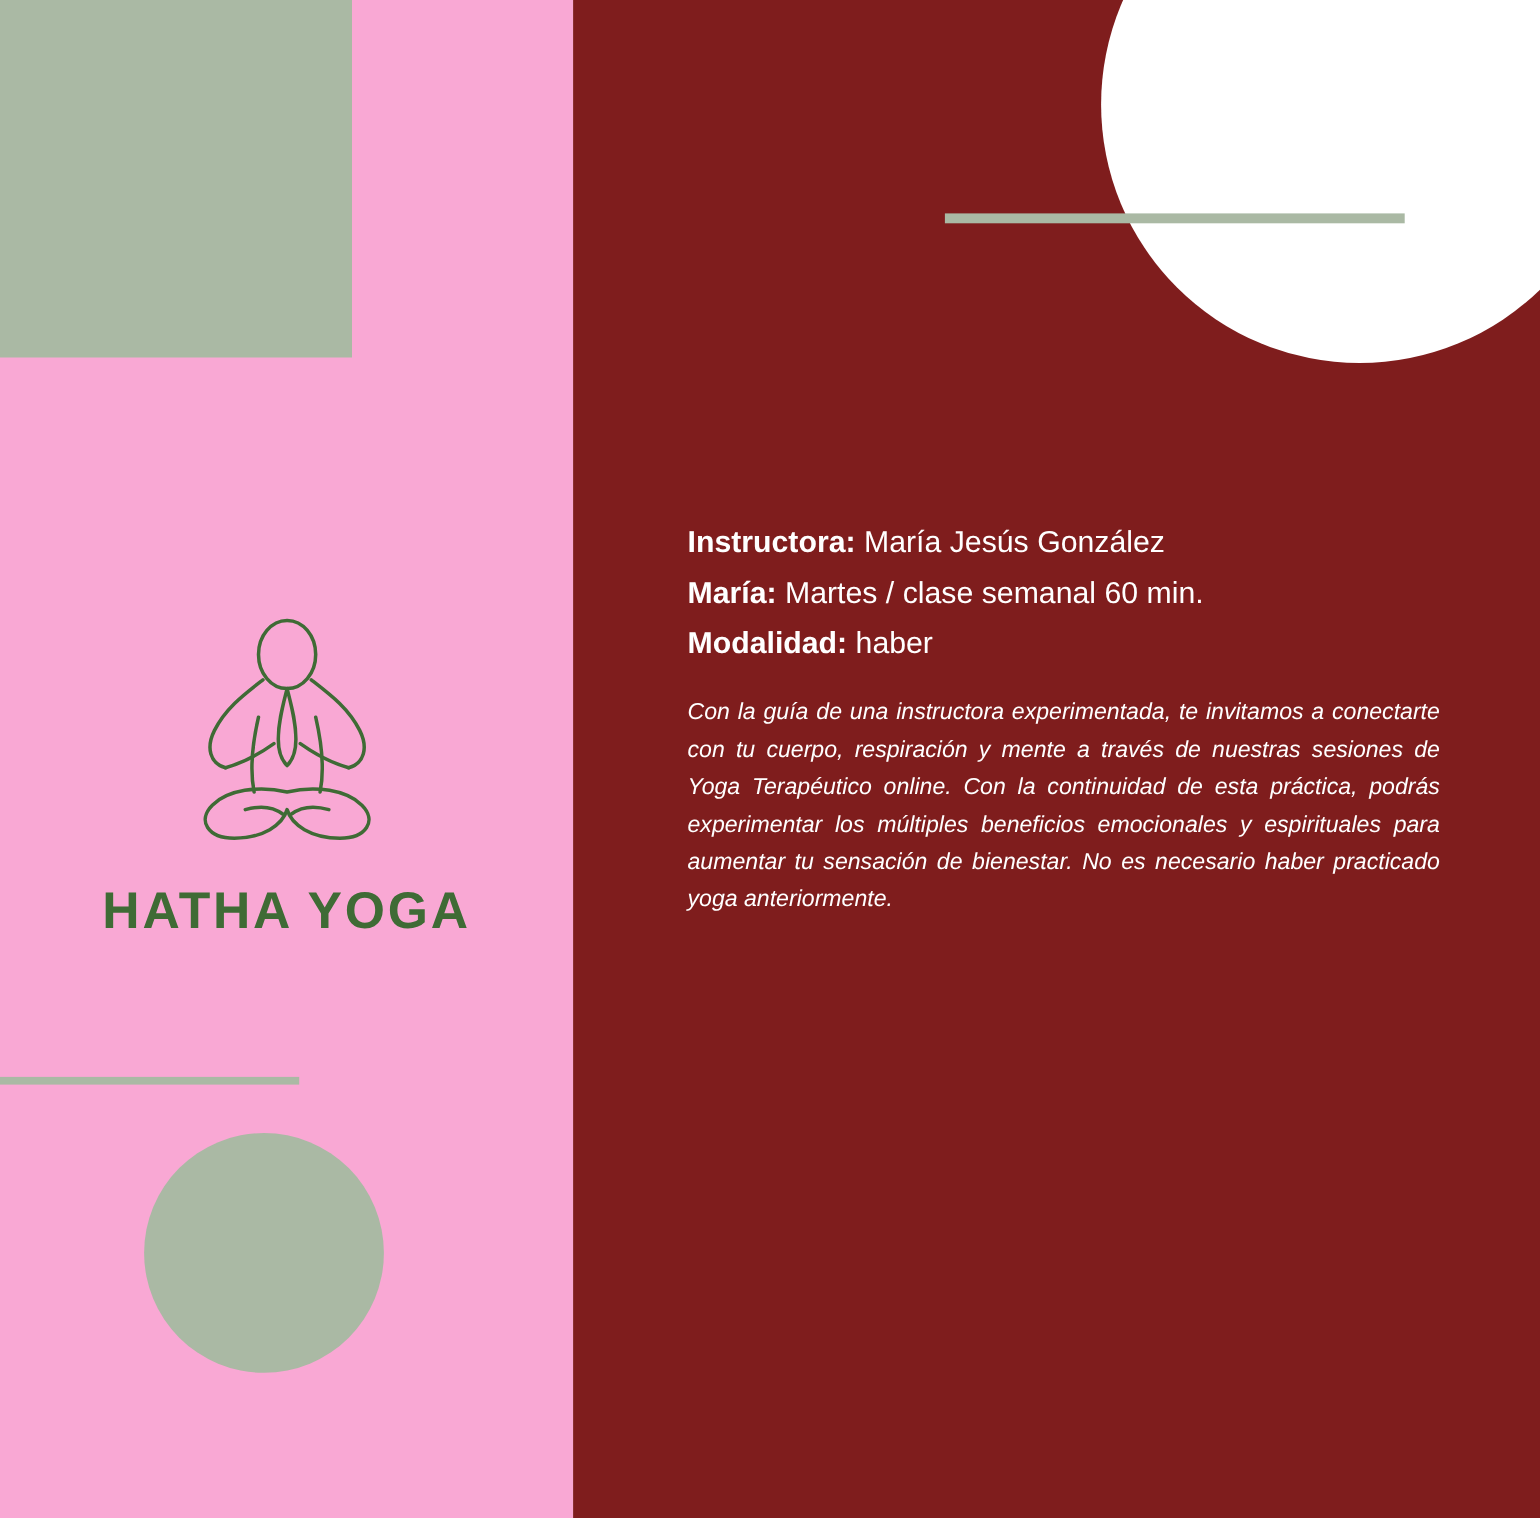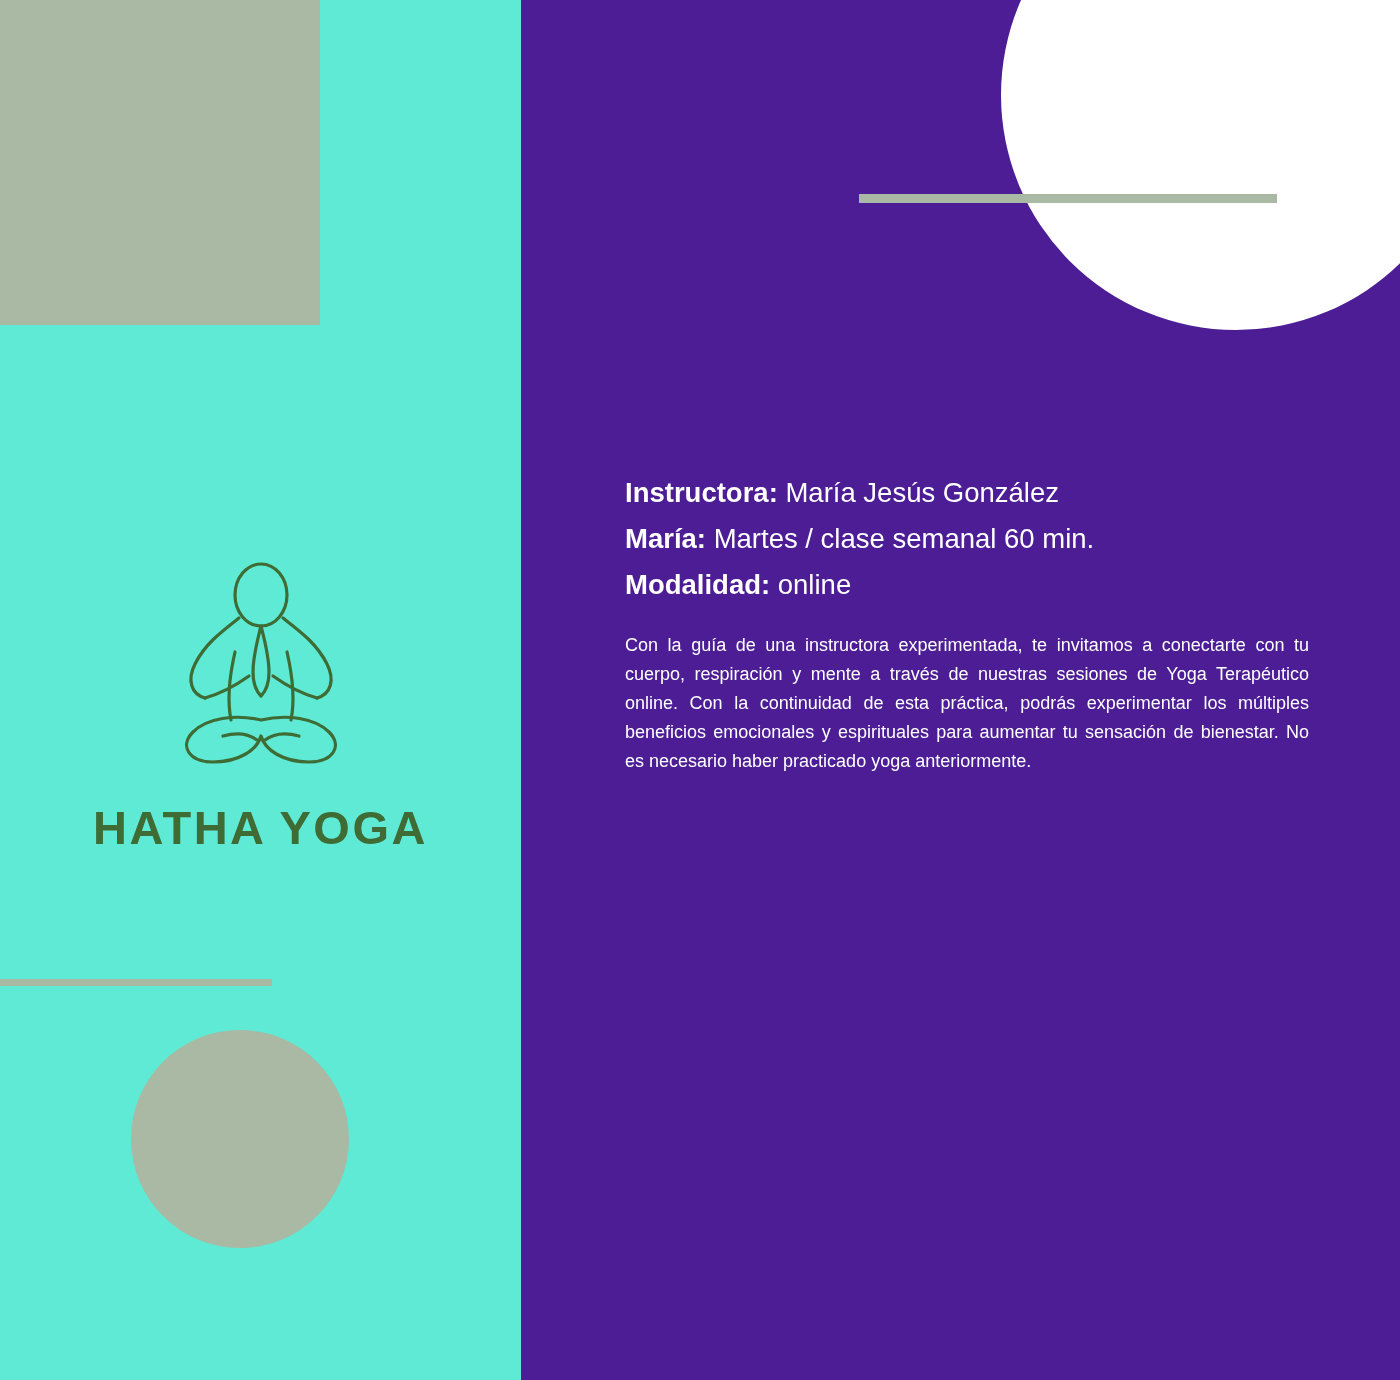--- a/index.html
+++ b/index.html
@@ -22,21 +22,21 @@
     background: #f1f2ea;
   }
 
   
   .left-panel {
     position: absolute;
     left: 0;
     top: 0;
     width: 521px;
     height: 1380px;
-    background: #5eead4;
+    background: #f9a8d4;
     overflow: hidden;
   }
 
   .sage-square {
     position: absolute;
     left: 0;
     top: 0;
     width: 320px;
     height: 325px;
     background: #aab9a4;
@@ -86,21 +86,21 @@
     display: block;
   }
 
   
   .right-panel {
     position: absolute;
     left: 521px;
     top: 0;
     width: 879px;
     height: 1380px;
-    background: #4c1d95;
+    background: #7f1d1d;
     overflow: hidden;
   }
 
   .white-circle {
     position: absolute;
     left: 480px;
     top: -140px;
     width: 470px;
     height: 470px;
     border-radius: 50%;
@@ -131,24 +131,25 @@
   }
   .details .lbl {
     font-weight: bold;
   }
   .details .row {
     display: block;
     white-space: nowrap;
   }
 
   .paragraph {
-    font-size: 18px;
+    font-size: 21px;
     line-height: 1.62;
     text-align: justify;
     margin: 0;
+    font-style: italic;
   }
 </style>
 </head>
 <body>
 
 <div class="poster">
 
   <div class="left-panel">
 
     <div class="sage-square"></div>
@@ -196,21 +197,21 @@
         <span class="row">
           <span class="lbl">Instructora:</span>
           <span>María Jesús González</span>
         </span>
         <span class="row">
           <span class="lbl">María:</span>
           <span>Martes / clase semanal 60 min.</span>
         </span>
         <span class="row">
           <span class="lbl">Modalidad:</span>
-          <span>online</span>
+          <span>haber</span>
         </span>
       </p>
 
       <p class="paragraph">Con la guía de una instructora experimentada, te invitamos a conectarte con tu cuerpo, respiración y mente a través de nuestras sesiones de Yoga Terapéutico online. Con la continuidad de esta práctica, podrás experimentar los múltiples beneficios emocionales y espirituales para aumentar tu sensación de bienestar. No es necesario haber practicado yoga anteriormente.</p>
     </div>
   </div>
 
 </div>
 
 </body></html>

